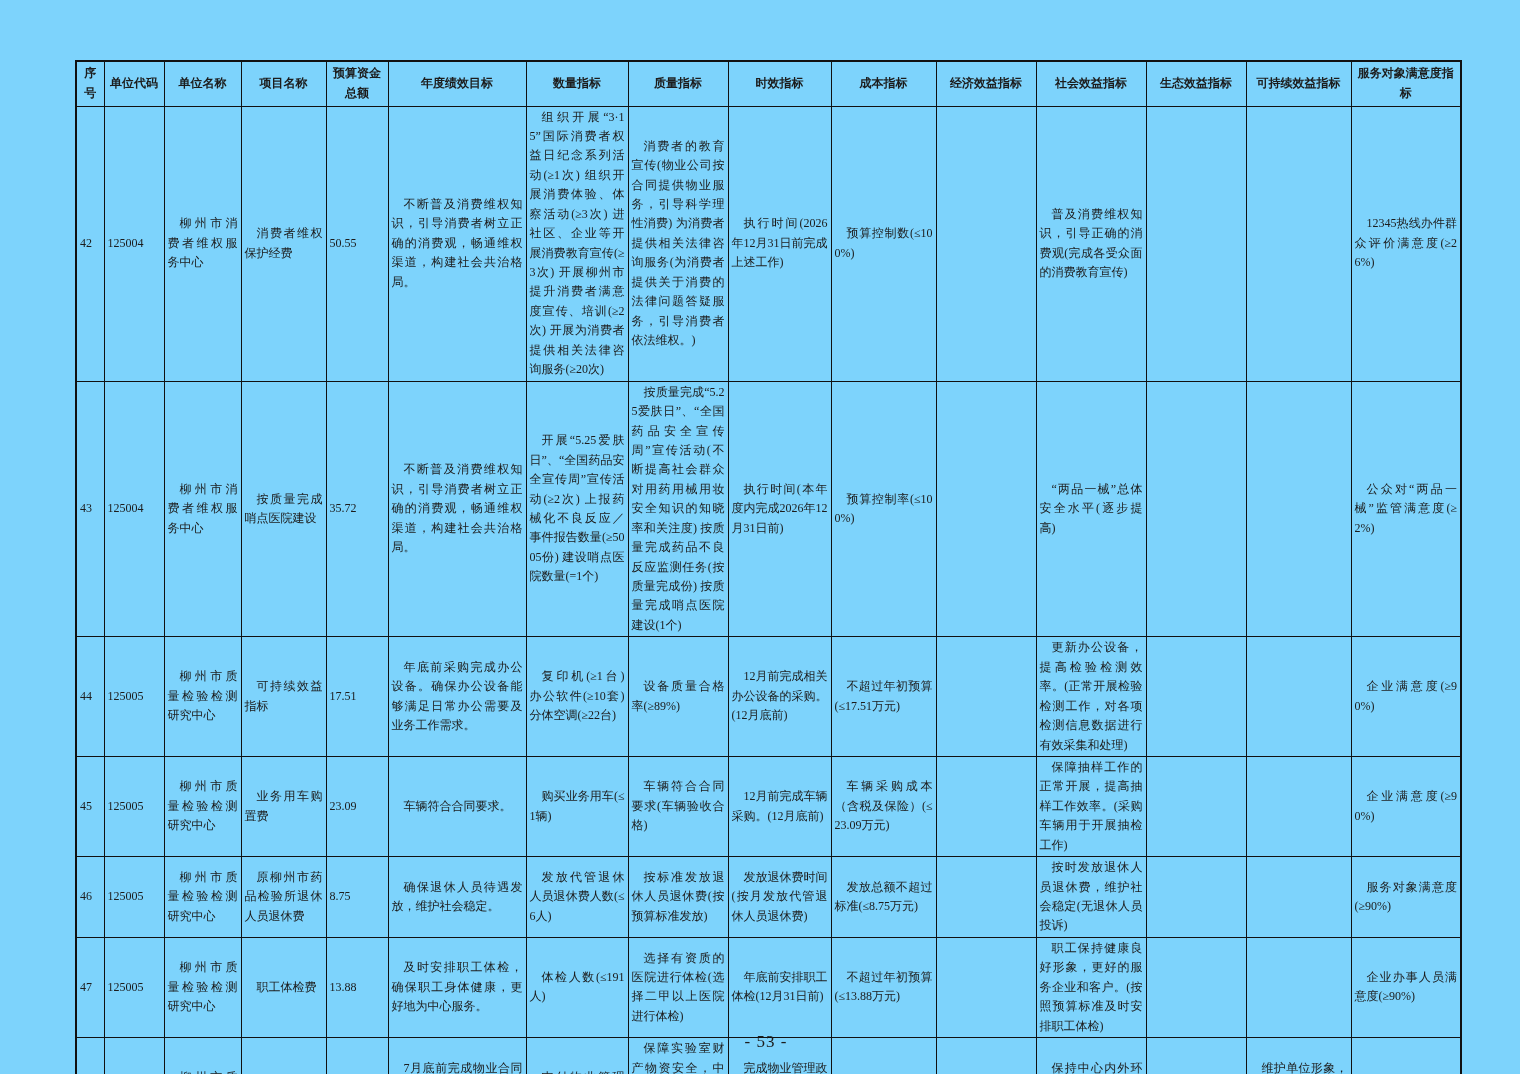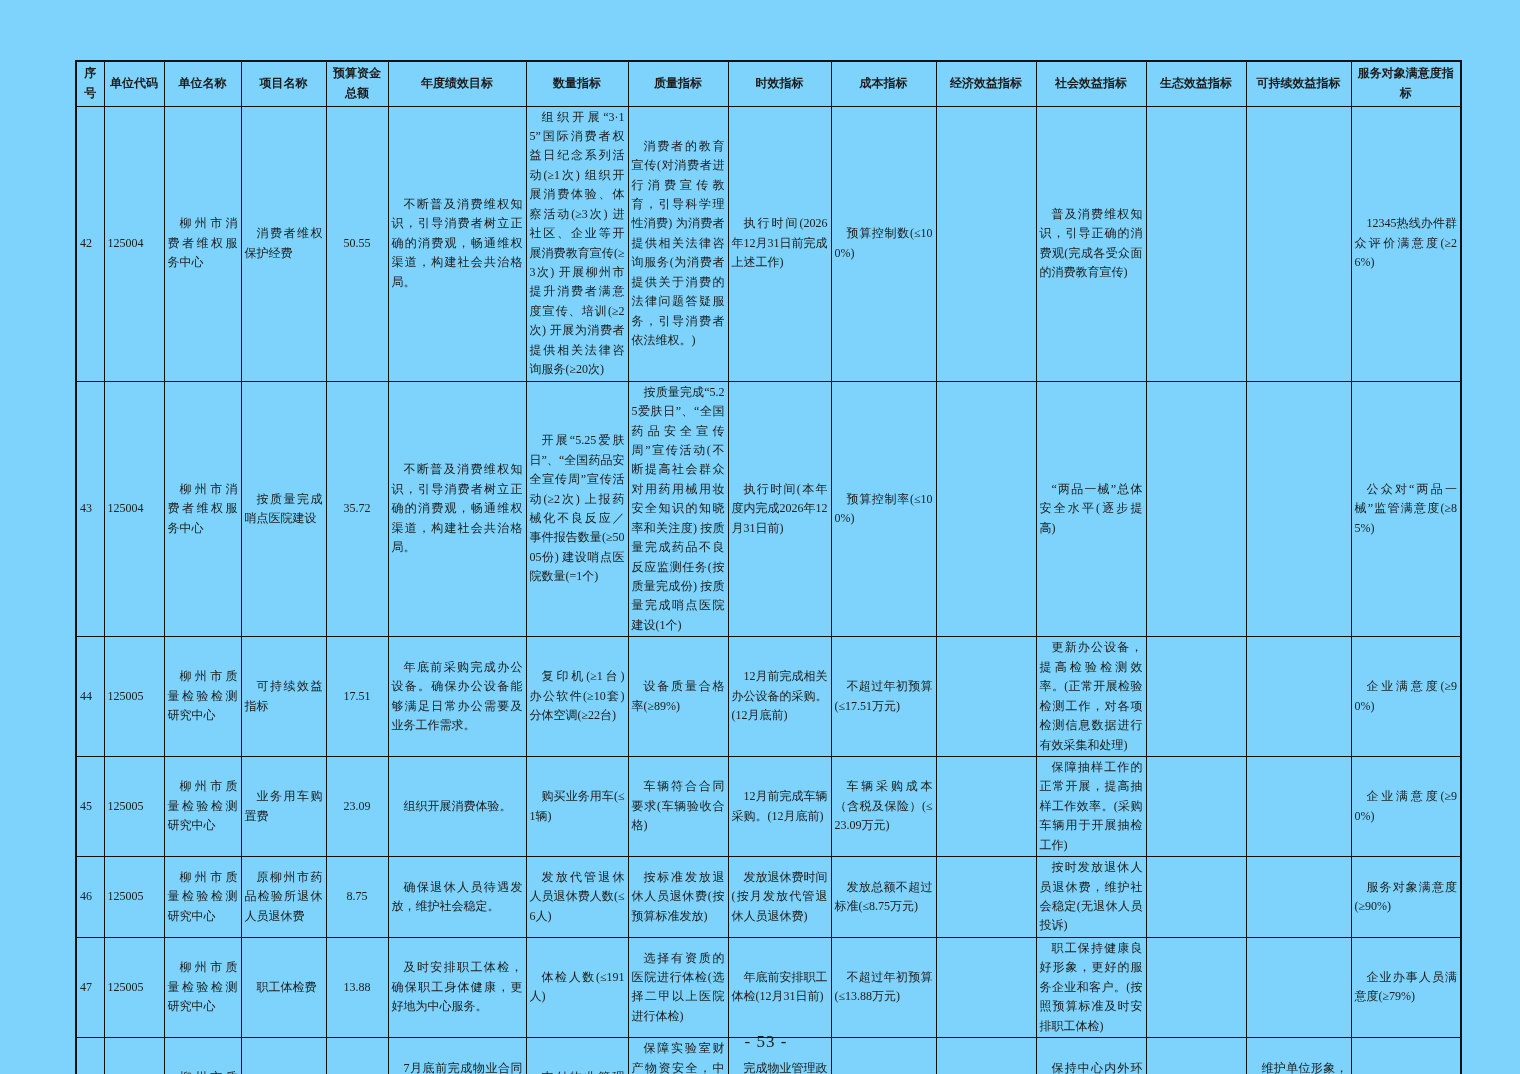--- a/index.html
+++ b/index.html
@@ -36,21 +36,21 @@
   }
   table.perf th {
     font-weight: bold;
     text-align: center;
     padding: 1px 2px;
   }
   td.c-center {
     text-align: left;
   }
   td.c-num {
-    text-align: center;
+    text-align: left;
     padding-right: 0px;
   }
   td.c-text {
     text-align: justify;
     text-justify: inter-character;
     text-indent: 1em;
   }
   .page-number {
     position: absolute;
     left: 12px;
@@ -105,21 +105,21 @@
     </thead>
     <tbody id="table-body">
         <tr style="height: 195px;">
           <td class="c-center">42</td>
           <td class="c-center">125004</td>
           <td class="c-text">柳州市消费者维权服务中心</td>
           <td class="c-text">消费者维权保护经费</td>
           <td class="c-num">50.55</td>
           <td class="c-text">不断普及消费维权知识，引导消费者树立正确的消费观，畅通维权渠道，构建社会共治格局。</td>
           <td class="c-text">组织开展“3·15”国际消费者权益日纪念系列活动(≥1次) 组织开展消费体验、体察活动(≥3次) 进社区、企业等开展消费教育宣传(≥3次) 开展柳州市提升消费者满意度宣传、培训(≥2次) 开展为消费者提供相关法律咨询服务(≥20次)</td>
-          <td class="c-text">消费者的教育宣传(对消费者进行消费宣传教育，引导科学理性消费) 为消费者提供相关法律咨询服务(为消费者提供关于消费的法律问题答疑服务，引导消费者依法维权。)</td>
+          <td class="c-text">消费者的教育宣传(物业公司按合同提供物业服务，引导科学理性消费) 为消费者提供相关法律咨询服务(为消费者提供关于消费的法律问题答疑服务，引导消费者依法维权。)</td>
           <td class="c-text">执行时间(2026年12月31日前完成上述工作)</td>
           <td class="c-text">预算控制数(≤100%)</td>
           <td class="c-text"></td>
           <td class="c-text">普及消费维权知识，引导正确的消费观(完成各受众面的消费教育宣传)</td>
           <td class="c-text"></td>
           <td class="c-text"></td>
           <td class="c-text">12345热线办件群众评价满意度(≥26%)</td>
         </tr>
         <tr style="height: 185px;">
           <td class="c-center">43</td>
@@ -129,21 +129,21 @@
           <td class="c-num">35.72</td>
           <td class="c-text">不断普及消费维权知识，引导消费者树立正确的消费观，畅通维权渠道，构建社会共治格局。</td>
           <td class="c-text">开展“5.25爱肤日”、“全国药品安全宣传周”宣传活动(≥2次) 上报药械化不良反应／事件报告数量(≥5005份) 建设哨点医院数量(=1个)</td>
           <td class="c-text">按质量完成“5.25爱肤日”、“全国药品安全宣传周”宣传活动(不断提高社会群众对用药用械用妆安全知识的知晓率和关注度) 按质量完成药品不良反应监测任务(按质量完成份) 按质量完成哨点医院建设(1个)</td>
           <td class="c-text">执行时间(本年度内完成2026年12月31日前)</td>
           <td class="c-text">预算控制率(≤100%)</td>
           <td class="c-text"></td>
           <td class="c-text">“两品一械”总体安全水平(逐步提高)</td>
           <td class="c-text"></td>
           <td class="c-text"></td>
-          <td class="c-text">公众对“两品一械”监管满意度(≥85%)</td>
+          <td class="c-text">公众对“两品一械”监管满意度(≥2%)</td>
         </tr>
         <tr style="height: 105px;">
           <td class="c-center">44</td>
           <td class="c-center">125005</td>
           <td class="c-text">柳州市质量检验检测研究中心</td>
           <td class="c-text">可持续效益指标</td>
           <td class="c-num">17.51</td>
           <td class="c-text">年底前采购完成办公设备。确保办公设备能够满足日常办公需要及业务工作需求。</td>
           <td class="c-text">复印机(≥1台) 办公软件(≥10套) 分体空调(≥22台)</td>
           <td class="c-text">设备质量合格率(≥89%)</td>
@@ -154,21 +154,21 @@
           <td class="c-text"></td>
           <td class="c-text"></td>
           <td class="c-text">企业满意度(≥90%)</td>
         </tr>
         <tr style="height: 60px;">
           <td class="c-center">45</td>
           <td class="c-center">125005</td>
           <td class="c-text">柳州市质量检验检测研究中心</td>
           <td class="c-text">业务用车购置费</td>
           <td class="c-num">23.09</td>
-          <td class="c-text">组织开展消费体验。</td>
+          <td class="c-text">车辆符合合同要求。</td>
           <td class="c-text">购买业务用车(≤1辆)</td>
           <td class="c-text">车辆符合合同要求(车辆验收合格)</td>
           <td class="c-text">12月前完成车辆采购。(12月底前)</td>
           <td class="c-text">车辆采购成本（含税及保险）(≤23.09万元)</td>
           <td class="c-text"></td>
           <td class="c-text">保障抽样工作的正常开展，提高抽样工作效率。(采购车辆用于开展抽检工作)</td>
           <td class="c-text"></td>
           <td class="c-text"></td>
           <td class="c-text">企业满意度(≥90%)</td>
         </tr>
@@ -197,21 +197,21 @@
           <td class="c-num">13.88</td>
           <td class="c-text">及时安排职工体检，确保职工身体健康，更好地为中心服务。</td>
           <td class="c-text">体检人数(≤191人)</td>
           <td class="c-text">选择有资质的医院进行体检(选择二甲以上医院进行体检)</td>
           <td class="c-text">年底前安排职工体检(12月31日前)</td>
           <td class="c-text">不超过年初预算(≤13.88万元)</td>
           <td class="c-text"></td>
           <td class="c-text">职工保持健康良好形象，更好的服务企业和客户。(按照预算标准及时安排职工体检)</td>
           <td class="c-text"></td>
           <td class="c-text"></td>
-          <td class="c-text">企业办事人员满意度(≥79%)</td>
+          <td class="c-text">企业办事人员满意度(≥90%)</td>
         </tr>
         <tr style="height: 85px;">
           <td class="c-center">48</td>
           <td class="c-center">125005</td>
           <td class="c-text">柳州市质量检验检测研究中心</td>
           <td class="c-text">物业管理费</td>
           <td class="c-num">102.00</td>
           <td class="c-text">7月底前完成物业合同签订，保障实验室财产物资安全，中心对外环境整洁有序。</td>
           <td class="c-text">支付物业管理费的场所数量(=3处)</td>
           <td class="c-text">保障实验室财产物资安全，中心对外环境整洁有序。(物业公司按合同提供物业服务)</td>

